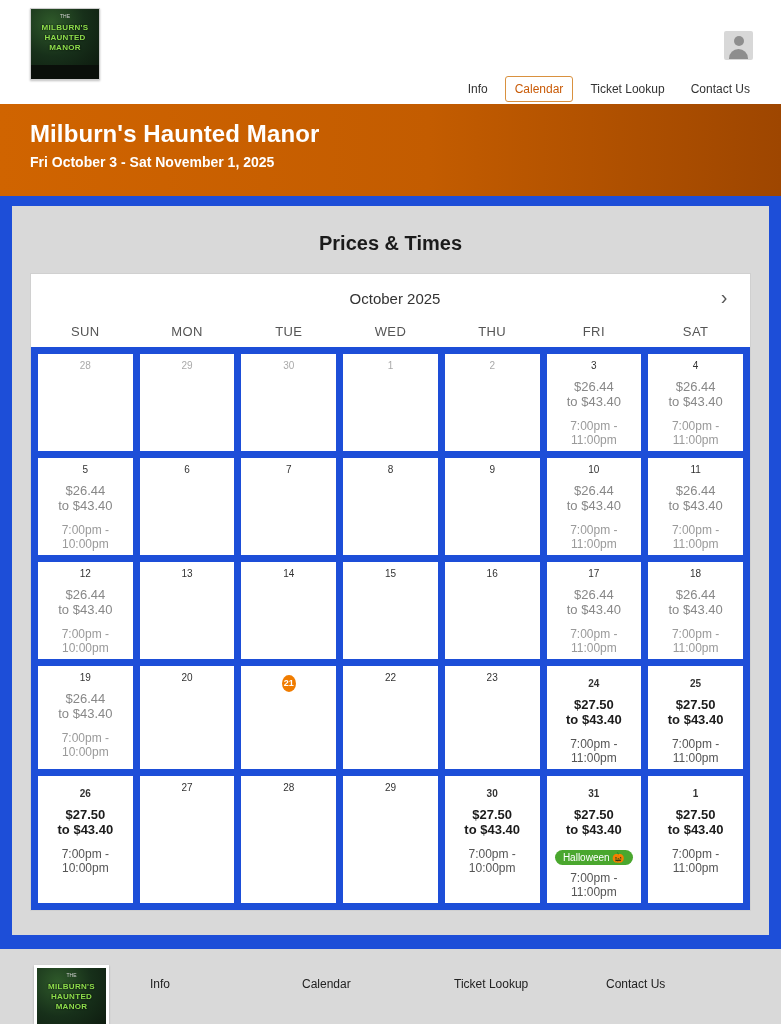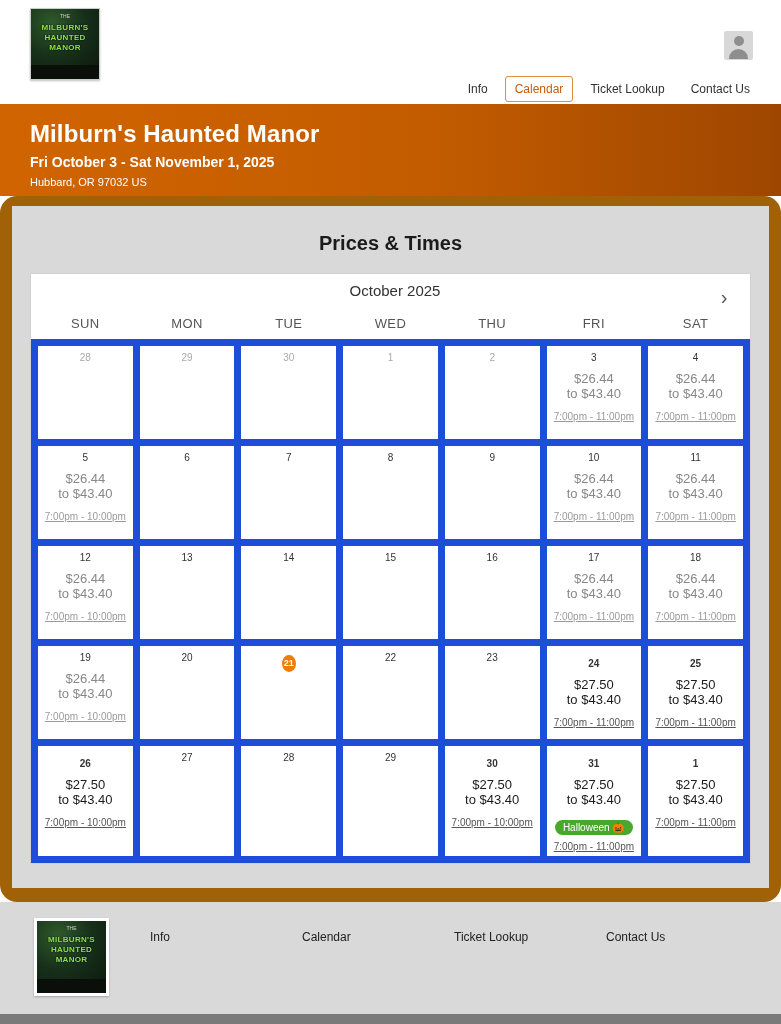--- a/index.html
+++ b/index.html
@@ -115,42 +115,41 @@
     font-weight: bold;
     letter-spacing: .1px;
   }
   .banner .dates {
     font-size: 14px; font-weight: bold; margin-bottom: 6px;
   }
   .banner .loc { font-size: 11px; }
 
   
   .content-wrap {
-    background: #a16207;
+    background: #1d4ed8;
     padding: 10px 12px 14px 12px;
-    border-radius: 17px;
   }
   .panel {
     background: #d9d9d9;
     padding: 18px 18px 24px 18px;
   }
   .panel h2 {
     text-align: center;
     font-size: 20px;
     margin: 8px 0 18px 0;
     color: #1b1b1b;
   }
   .cal-card {
     background: #fff;
     border: 1px solid #d0d0d0;
   }
   .cal-head {
     position: relative;
     text-align: center;
-    padding: 8px 0 14px 0;
+    padding: 16px 0 14px 0;
     font-size: 15px;
     color: #333;
     margin-left: 9px;
   }
   .cal-next {
     position: absolute; right: 14px; top: 12px;
     width: 24px; height: 24px;
     cursor: pointer;
     color: #555;
     font-size: 20px;
@@ -192,25 +191,24 @@
     font-size: 9px;
     font-weight: bold;
     margin-bottom: 8px;
   }
   .price {
     font-size: 13px;
     line-height: 15px;
     color: #888;
     margin-bottom: 10px;
   }
-  .price.dark { color: #1b1b1b; font-weight: normal; }
+  .price.dark { color: #1b1b1b; font-weight: bold; }
   .times {
-    font-size: 10px;
+    font-size: 12px;
     color: #9a9a9a;
-    text-decoration: underline;
   }
   .times.dark { color: #555; }
   .badge {
     display: inline-block;
     background: #4aa72e;
     color: #fff;
     font-size: 10px;
     padding: 2px 8px;
     border-radius: 9px;
     margin-bottom: 6px;
@@ -276,21 +274,20 @@
       <a href="#">Info</a>
       <a href="#" class="active">Calendar</a>
       <a href="#">Ticket Lookup</a>
       <a href="#">Contact Us</a>
     </div>
   </div>
 
   <div class="banner">
     <h1>Milburn's Haunted Manor</h1>
     <div class="dates">Fri October 3 - Sat November 1, 2025</div>
-    <div class="loc">Hubbard, OR 97032 US</div>
   </div>
 
   <div class="content-wrap">
     <div class="panel">
       <h2>Prices &amp; Times</h2>
 
       <div class="cal-card">
         <div class="cal-head">
           <span>October 2025</span>
           <span class="cal-next">›</span>

